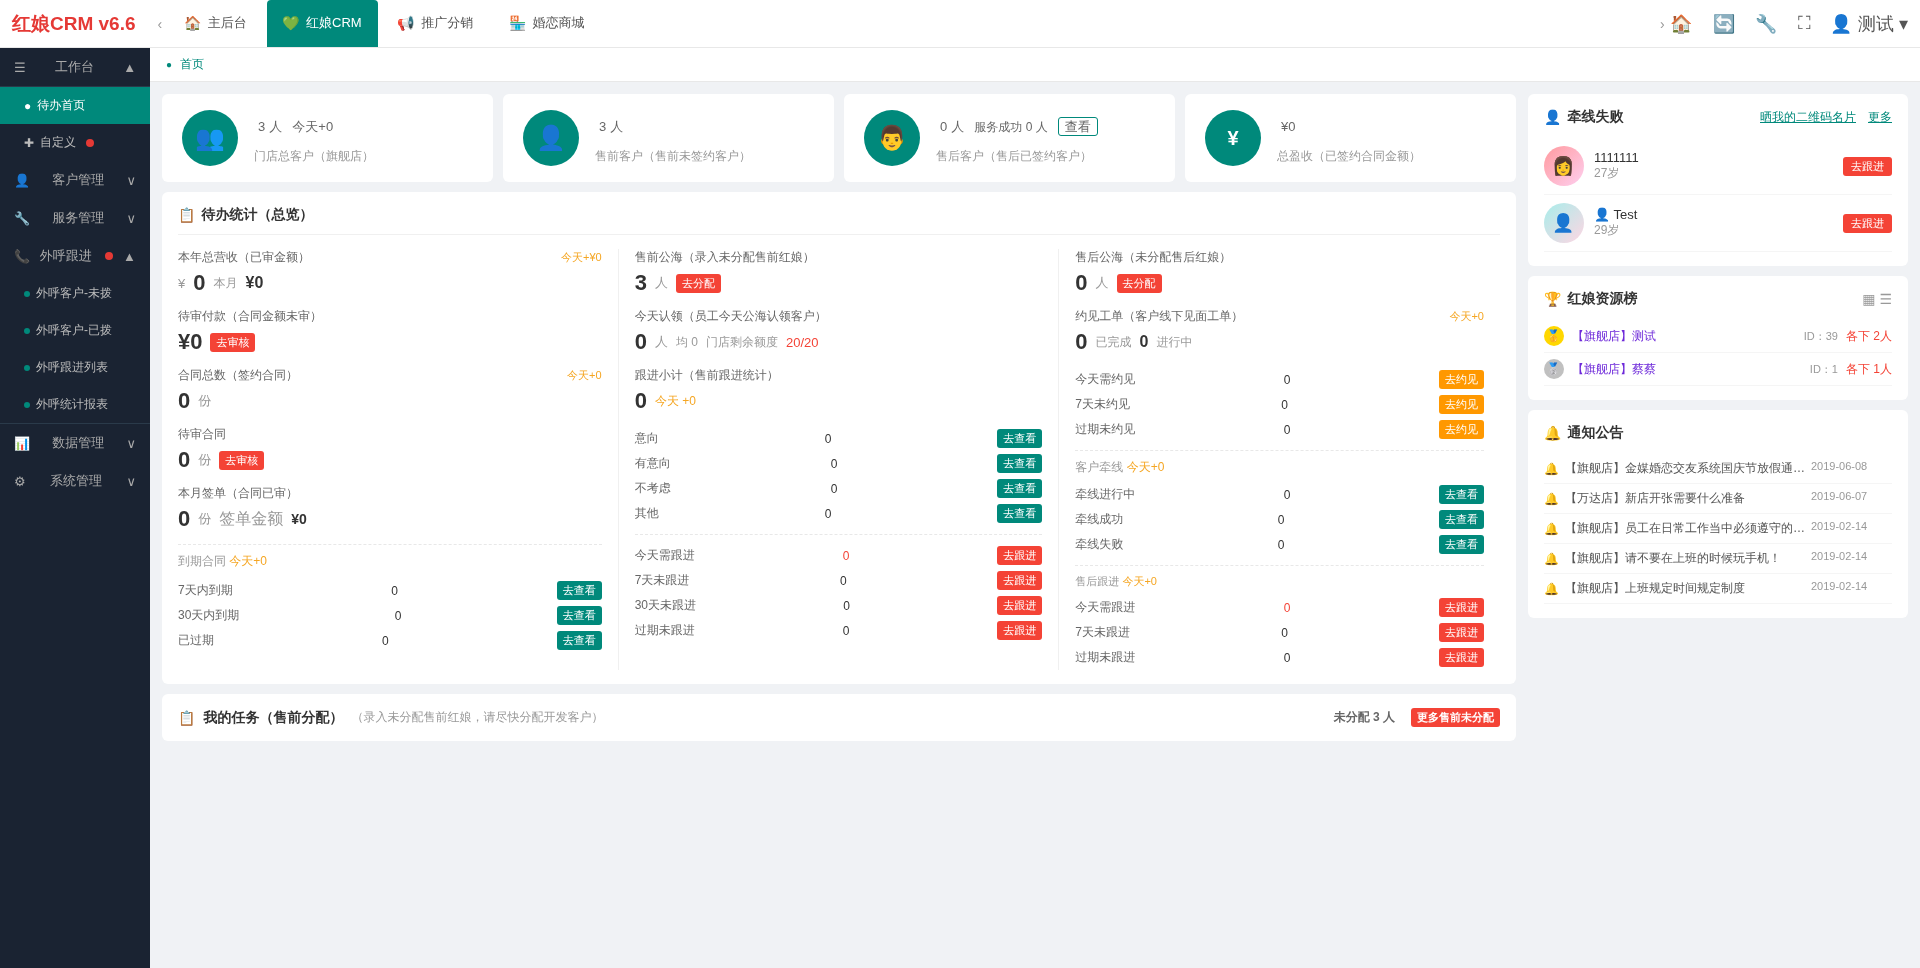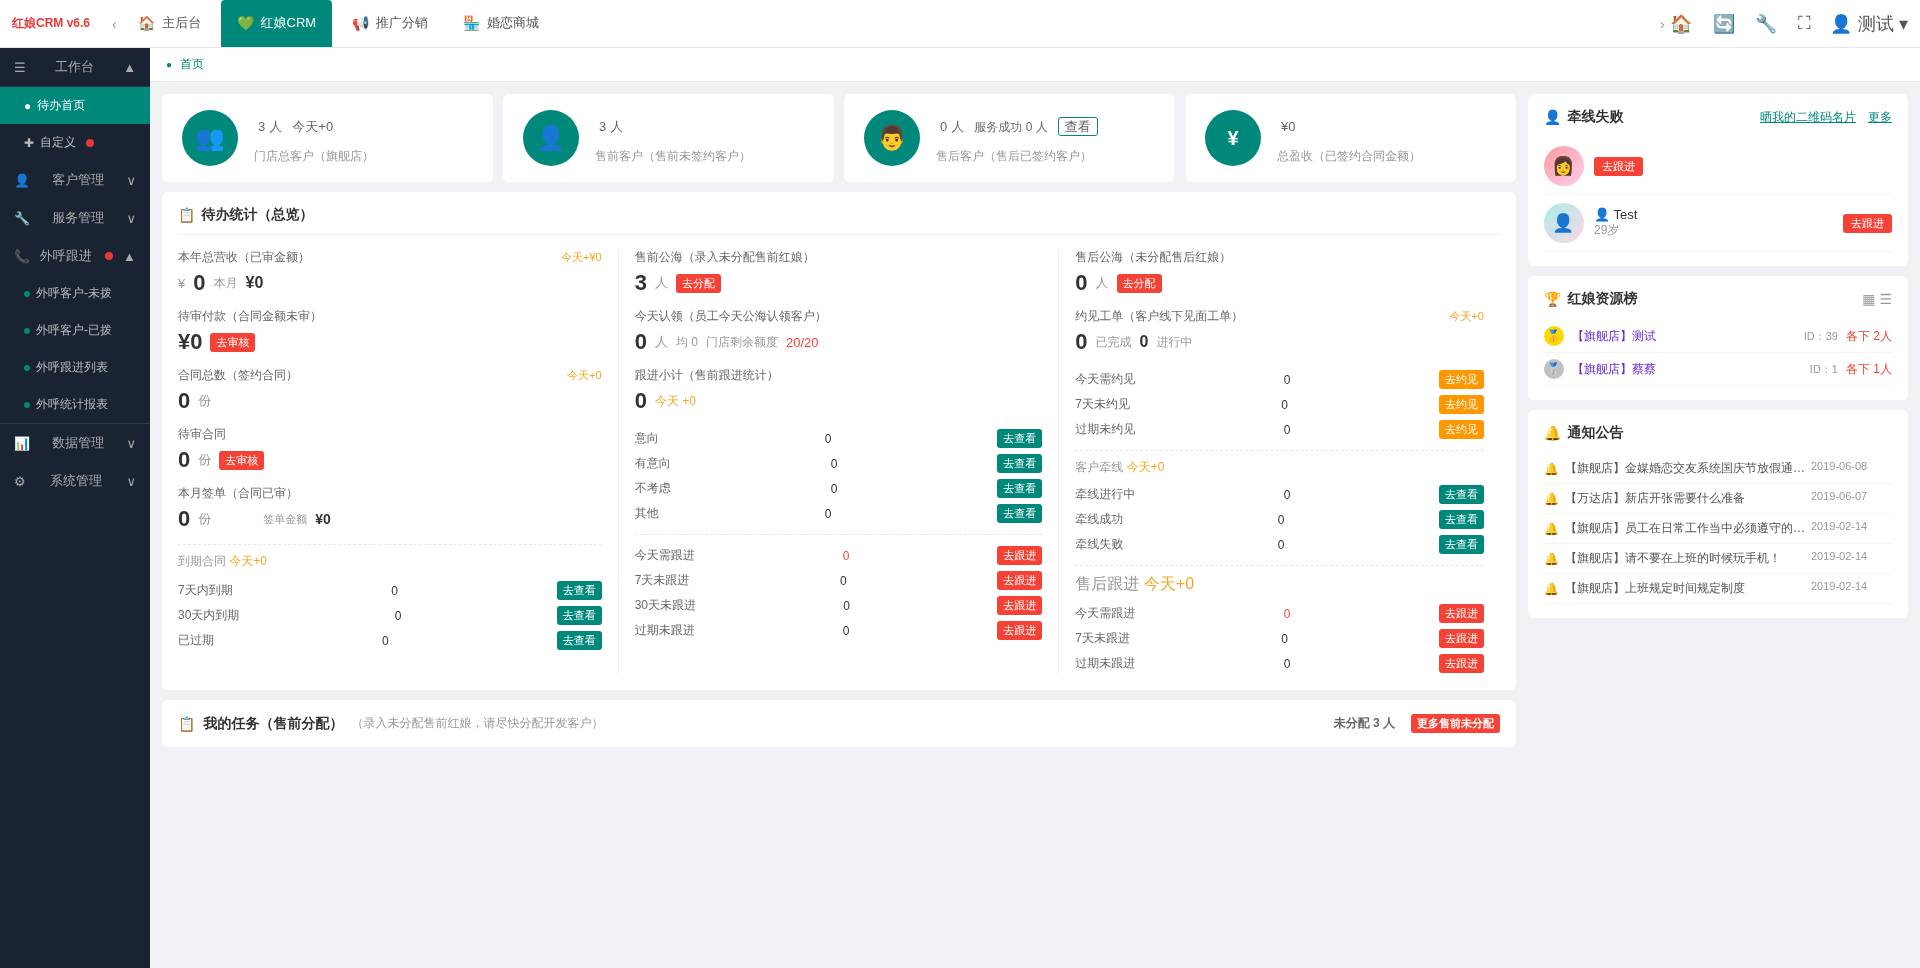--- a/index.html
+++ b/index.html
@@ -1,20 +1,20 @@
 <!DOCTYPE html>
 <html><head>
   <meta charset="utf-8">
   <style>
     * { margin: 0; padding: 0; box-sizing: border-box; }
     body { font-family: 'Microsoft YaHei', Arial, sans-serif; font-size: 13px; background: #f0f2f5; color: #333; display: flex; flex-direction: column; height: 968px; overflow: hidden; }
 
     
     .top-nav { display: flex; align-items: center; background: #fff; height: 48px; border-bottom: 1px solid #e8e8e8; padding: 0 12px; flex-shrink: 0; }
-    .top-nav .app-title { color: #e53935; font-weight: bold; font-size: 12px; margin-right: 16px; white-space: nowrap; }
+    .top-nav .app-title { color: #e53935; font-weight: bold; font-size: 19px; margin-right: 16px; white-space: nowrap; }
     .top-nav .tabs { display: flex; align-items: stretch; height: 100%; gap: 4px; }
     .top-nav .tab { display: flex; align-items: center; padding: 0 16px; cursor: pointer; font-size: 13px; color: #555; border-bottom: 2px solid transparent; white-space: nowrap; }
     .top-nav .tab.active { background: #00897b; color: #fff; border-radius: 4px 4px 0 0; border-bottom: 2px solid #00897b; }
     .top-nav .tab .tab-icon { margin-right: 6px; font-size: 14px; }
     .nav-arrow { color: #999; cursor: pointer; font-size: 16px; padding: 0 4px; }
 
     
     .main-layout { display: flex; flex: 1; overflow: hidden; }
 
     
@@ -318,21 +318,21 @@
                   <span class="todo-action-btn">去审核</span>
                 </div>
               </div>
               <div class="todo-item">
                 <div class="todo-item-title">
                   <span>本月签单（合同已审）</span>
                 </div>
                 <div class="inline-row">
                   <span style="font-size:22px;font-weight:bold;">0</span>
                   <span style="font-size:13px;color:#999;">份</span>
-                  <span style="font-size:11px;color:#999;margin-left:44px;">签单金额</span>
+                  <span style="font-size:16px;color:#999;">签单金额</span>
                   <span style="font-size:14px;font-weight:bold;">¥0</span>
                 </div>
               </div>
               <div class="divider-row"></div>
               <div style="font-size:12px;color:#999;margin-bottom:8px;">到期合同 <span style="color:#f5a623;">今天+0</span></div>
               <div class="count-row">
                 <span class="count-label">7天内到期</span>
                 <span class="count-val">0</span>
                 <span class="todo-action-btn green">去查看</span>
               </div>
@@ -472,21 +472,21 @@
                 <span class="count-label">牵线成功</span>
                 <span class="count-val">0</span>
                 <span class="todo-action-btn green">去查看</span>
               </div>
               <div class="count-row">
                 <span class="count-label">牵线失败</span>
                 <span class="count-val">0</span>
                 <span class="todo-action-btn green">去查看</span>
               </div>
               <div class="divider-row"></div>
-              <div style="font-size:16px;color:#999;margin-bottom:6px;">售后跟进 <span style="color:#f5a623;">今天+0</span></div>
+              <div style="font-size:11px;color:#999;margin-bottom:6px;">售后跟进 <span style="color:#f5a623;">今天+0</span></div>
               <div class="count-row">
                 <span class="count-label">今天需跟进</span>
                 <span class="count-val" style="color:#f44336;">0</span>
                 <span class="todo-action-btn">去跟进</span>
               </div>
               <div class="count-row">
                 <span class="count-label">7天未跟进</span>
                 <span class="count-val">0</span>
                 <span class="todo-action-btn">去跟进</span>
               </div>
@@ -519,20 +519,24 @@
               <span>👤</span>
               <span>牵线失败</span>
             </div>
             <div style="display:flex;gap:12px;align-items:center;">
               <span class="right-title-link">晒我的二维码名片</span>
               <span class="right-title-link">更多</span>
             </div>
           </div>
           <div class="resource-item">
             <div class="resource-avatar">👩</div>
+            <div class="resource-info">
+              <div class="resource-name">1111111</div>
+              <div class="resource-age">27岁</div>
+            </div>
             <span class="resource-btn">去跟进</span>
           </div>
           <div class="resource-item">
             <div class="resource-avatar male">👤</div>
             <div class="resource-info">
               <div class="resource-name">
                 <span style="color:#2196f3;">👤</span>
                 <span>Test</span>
               </div>
               <div class="resource-age">29岁</div>

